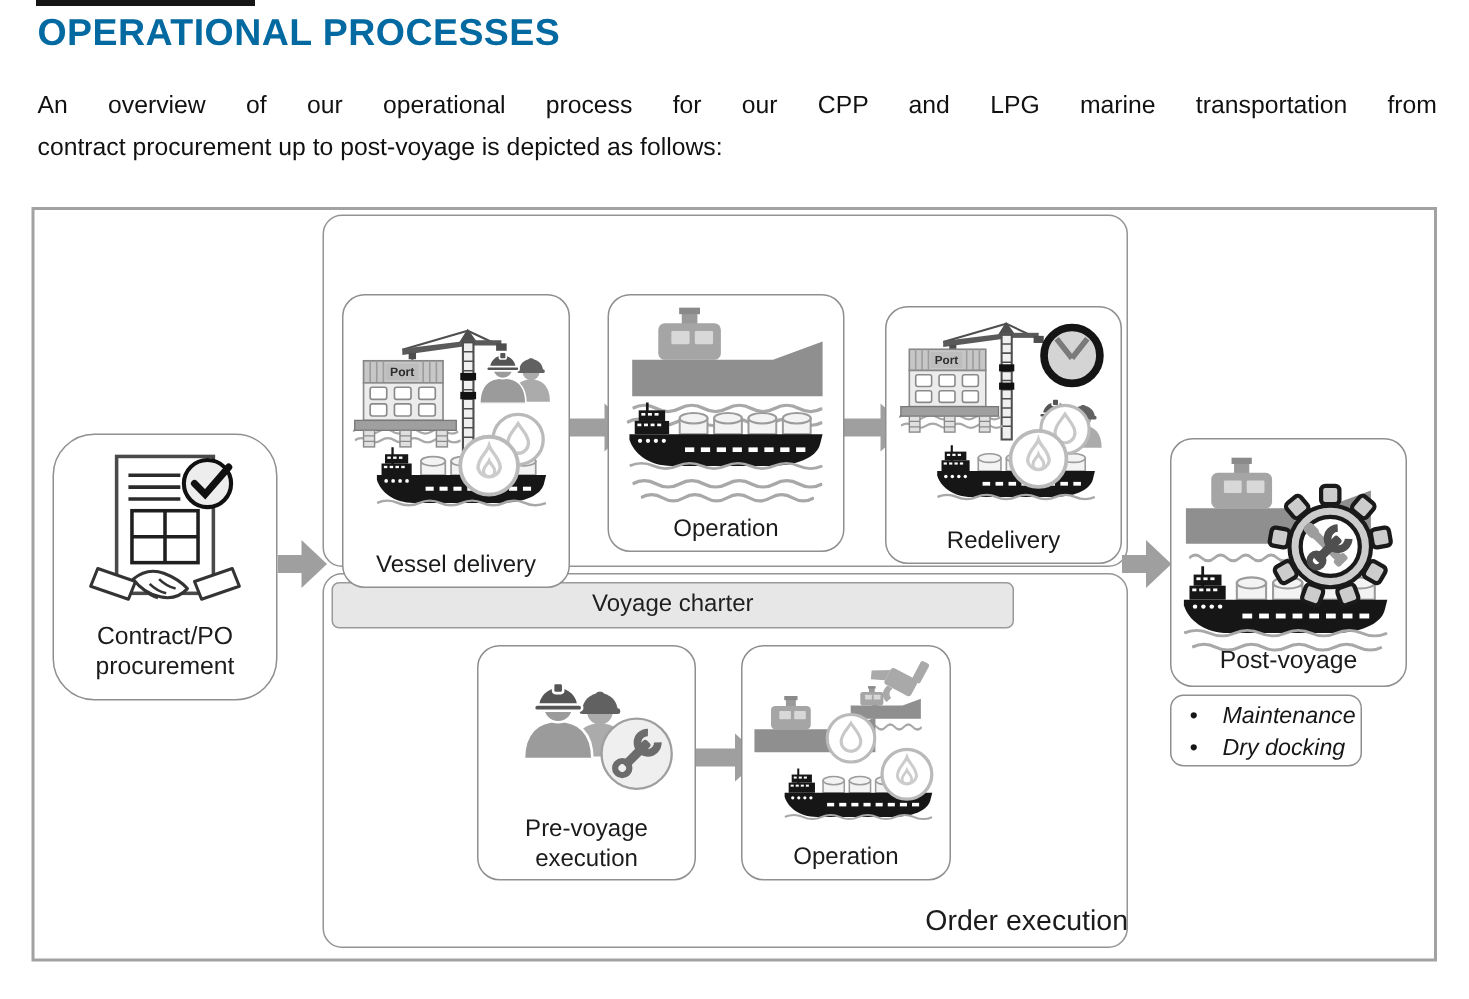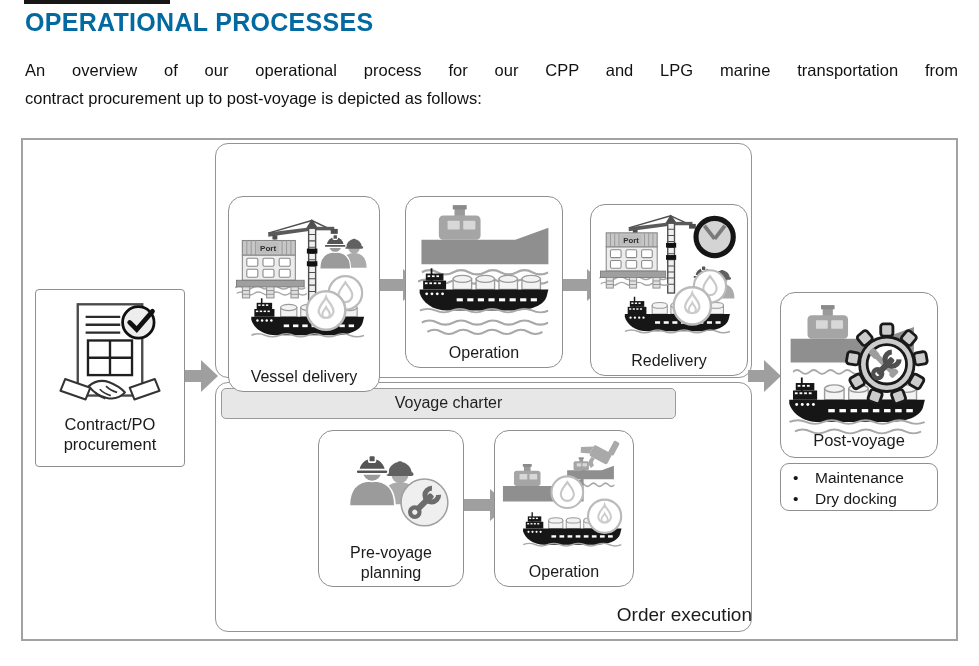--- a/index.html
+++ b/index.html
@@ -19,21 +19,21 @@
   .group { position:absolute; background:#fff; border:1.5px solid #949494; border-radius:13px; box-sizing:border-box; z-index:1; }
   .group-header { position:absolute; background:#e7e7e7; border:1.2px solid #9a9a9a; border-radius:5px; box-sizing:border-box; text-align:center; font-size:16px; line-height:28px; color:#1f1f1f; z-index:2; }
 
   .step-box { position:absolute; background:#fff; border:1.5px solid #8f8f8f; border-radius:15px; box-sizing:border-box; z-index:3; }
   .step-label { position:absolute; left:2px; right:2px; bottom:5px; text-align:center; font-size:16px; color:#1b1b1b; }
   .step-label.two-line { bottom:4px; line-height:19.5px; }
   .icon-area { position:absolute; left:6px; right:6px; top:4px; bottom:30px; }
   .icon-area.tall-label { bottom:46px; }
   .icon-area svg, svg.icon-abs { width:100%; height:100%; display:block; }
 
-  .contract-box { border-radius:4px; }
+  .contract-box { border-radius:28px; }
   .contract-icon-area { position:absolute; left:12px; right:12px; top:8px; bottom:50px; }
   .contract-label { position:absolute; left:0; right:0; bottom:12px; text-align:center; font-size:16.5px; line-height:20px; color:#1b1b1b; }
 
   .post-box { border-radius:15px; }
   .post-icon-area { position:absolute; left:6px; right:6px; top:6px; bottom:32px; }
 
   .notes-box { position:absolute; background:#fff; border:1.3px solid #8f8f8f; border-radius:9px; box-sizing:border-box; z-index:3; padding-top:3px; }
   .note-row { position:relative; font-size:15.5px; line-height:21px; color:#161616; padding-left:34px; }
   .note-row::before { content:"•"; position:absolute; left:12px; top:0; }
 
@@ -323,21 +323,21 @@
 
   <div class="step-box" style="left:318px; top:430px; width:146px; height:157px;">
     <div class="icon-area tall-label">
       <svg viewBox="0 0 150 112">
         <use href="#sym-workers" x="18" y="6" width="96" height="71"></use>
         <use href="#sym-wrench-badge" x="84" y="44" width="58" height="58"></use>
       </svg>
     </div>
     <div class="step-label two-line">
       <div>Pre-voyage</div>
-      <div>planning</div>
+      <div>execution</div>
     </div>
   </div>
 
   <div class="step-box" style="left:494px; top:430px; width:140px; height:157px;">
     <div class="icon-area">
       <svg viewBox="0 0 150 146">
         <use href="#sym-nozzle" x="92" y="0" width="56" height="56"></use>
         <use href="#sym-grayship" x="78" y="26" width="58" height="30"></use>
         <use href="#sym-wave" x="78" y="56" width="58" height="8"></use>
         <use href="#sym-grayship" x="0" y="34" width="100" height="50"></use>
@@ -361,18 +361,18 @@
         <use href="#sym-grayship" x="2" y="6" width="132" height="64"></use>
         <use href="#sym-wave" x="6" y="72" width="70" height="8"></use>
         <use href="#sym-tanker" x="0" y="74" width="146" height="60"></use>
         <use href="#sym-gear-tools" x="60" y="24" width="88" height="88"></use>
         <use href="#sym-wave" x="8" y="134" width="132" height="8"></use>
       </svg>
     </div>
     <div class="step-label" style="font-size:16.5px; bottom:7px;">Post-voyage</div>
   </div>
 
-  <div class="notes-box" style="left:780px; top:463px; width:158px; height:48px;">
+  <div class="notes-box" style="left:780px; top:463px; width:128px; height:48px;font-style:italic;">
     <div class="note-row">Maintenance</div>
     <div class="note-row">Dry docking</div>
   </div>
 
 </div>
 
 </body></html>

